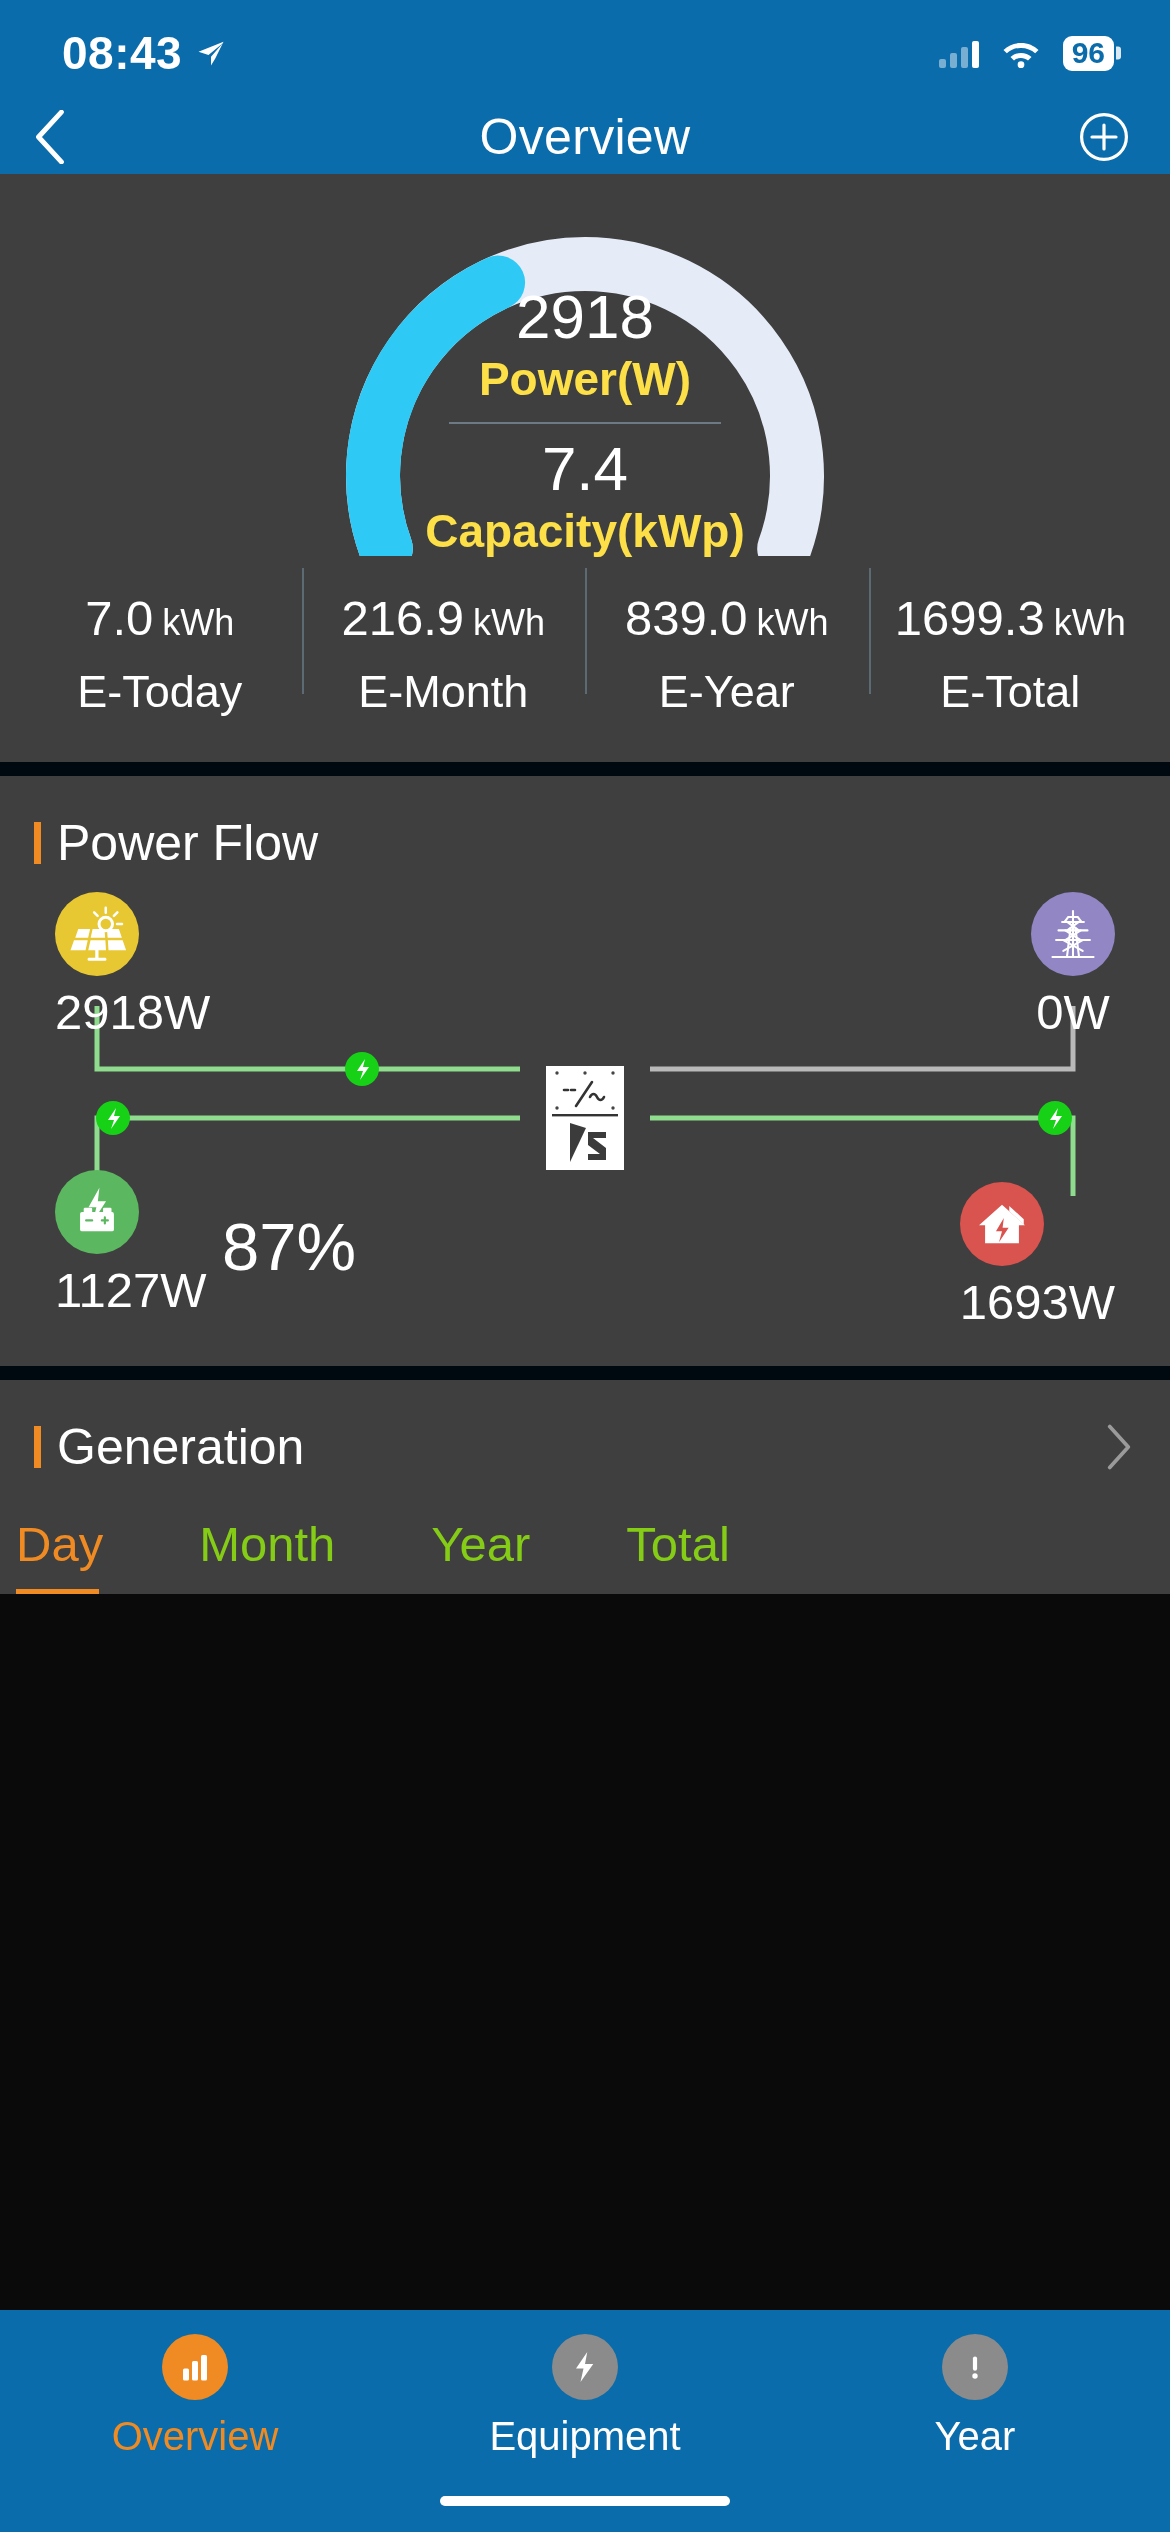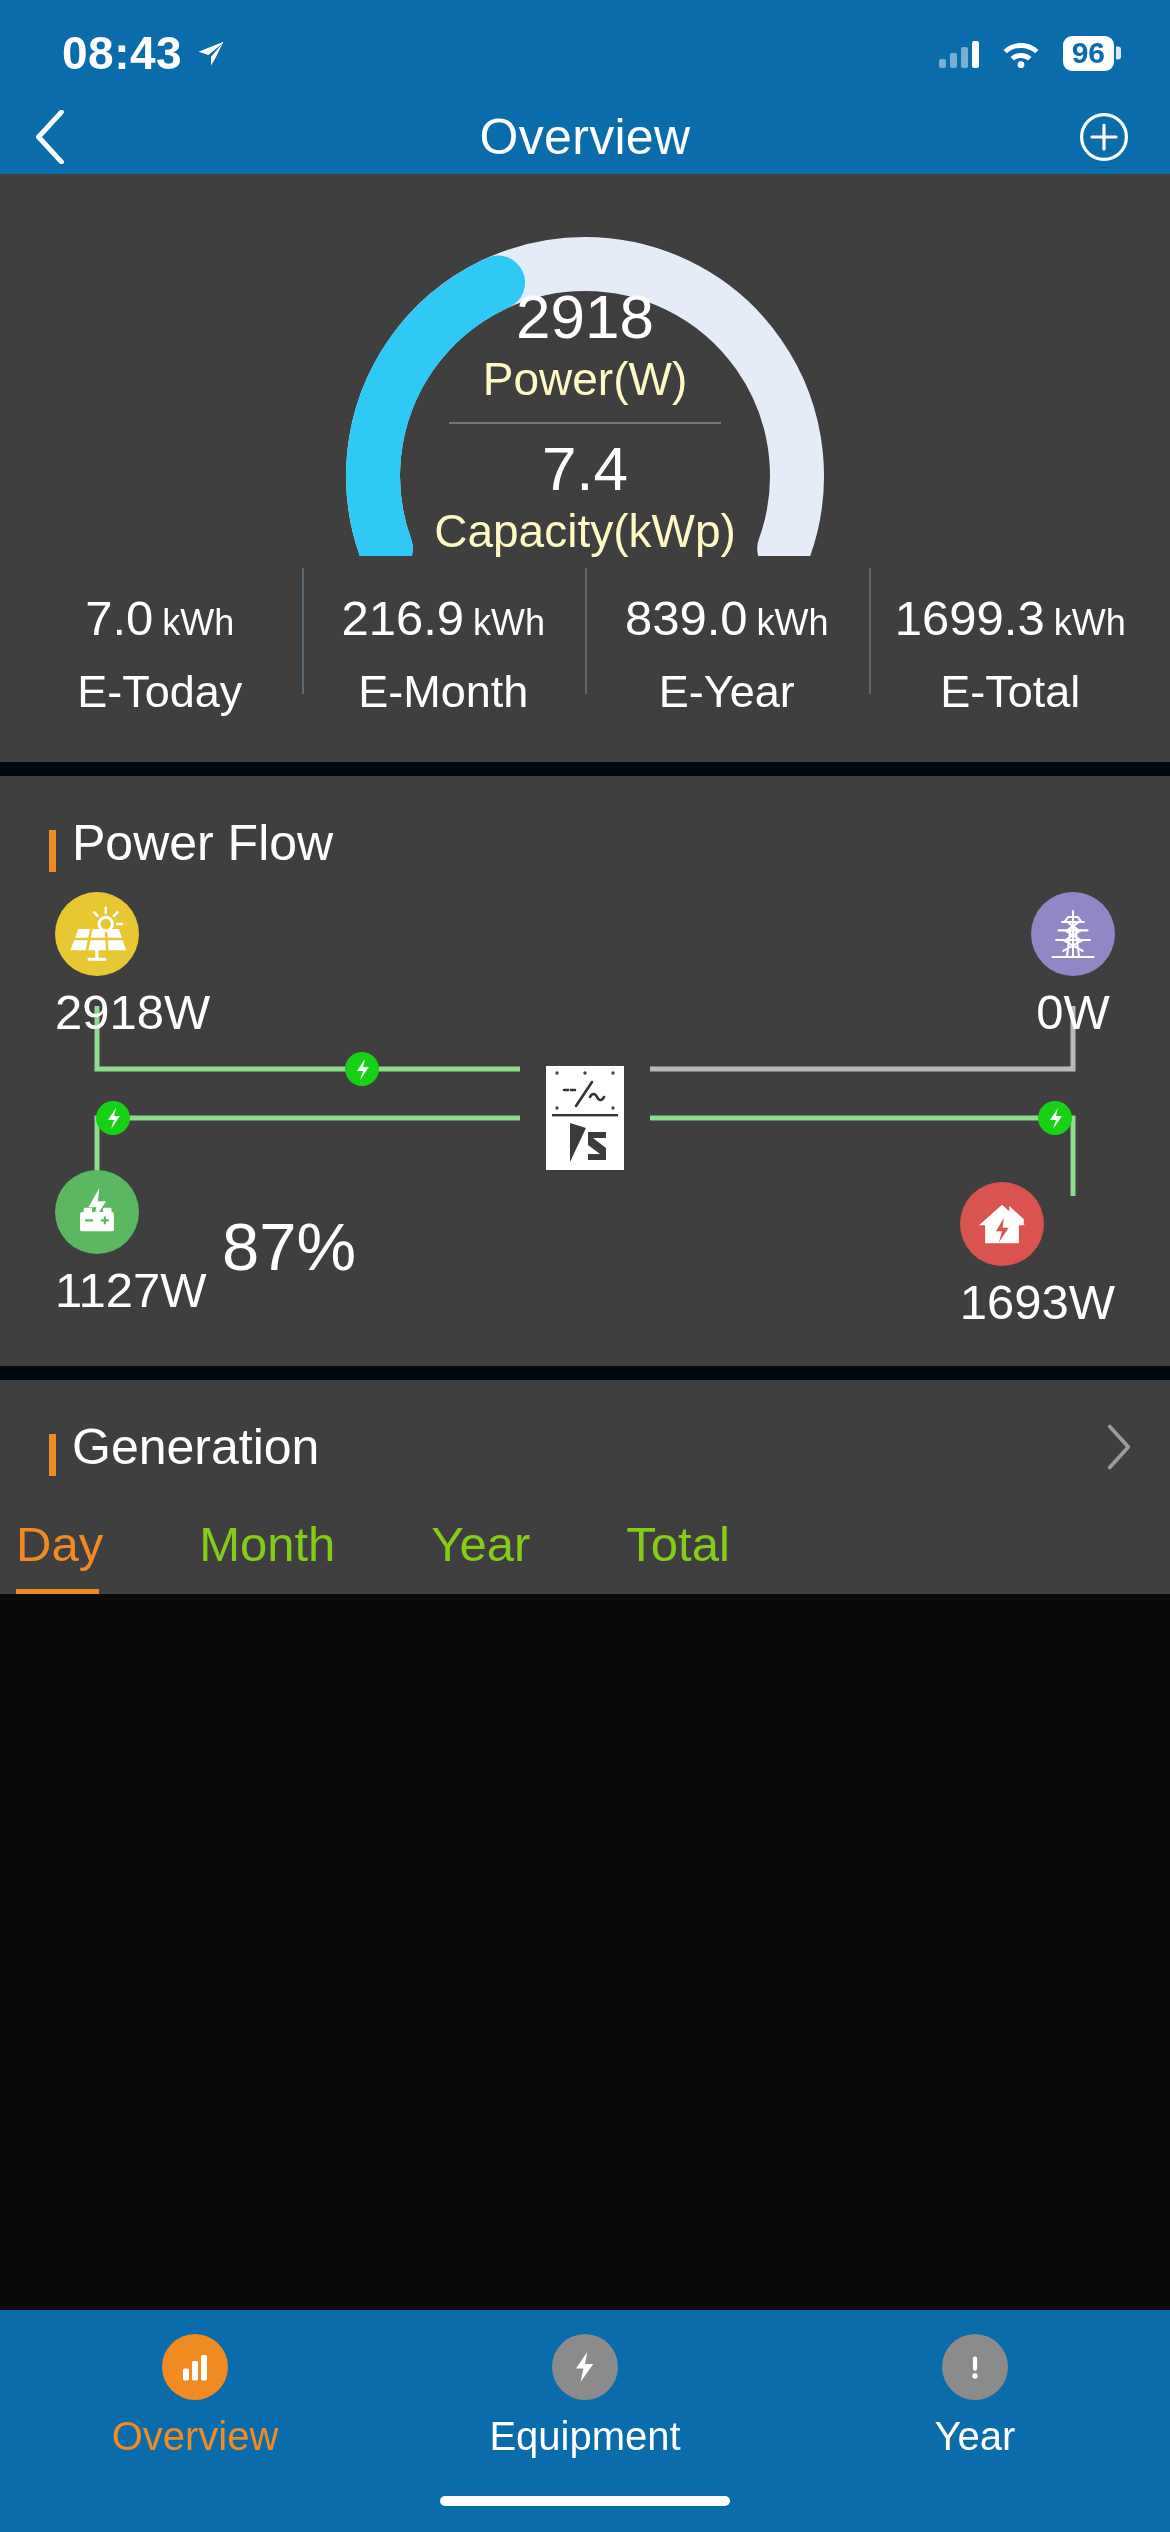--- a/index.html
+++ b/index.html
@@ -57,42 +57,42 @@
   .gap{ background:#000810; height:14px; }
 
   
   #gauge-card{ padding-top:22px; padding-bottom:10px; position:relative; }
   .gauge-wrap{ width:100%; height:360px; position:relative; }
   .gauge-wrap svg{ display:block; margin:0 auto; }
   .gauge-center{
     position:absolute; left:0; right:0; top:88px; text-align:center;
   }
   .gauge-center .big{ color:#fff; font-size:62px; line-height:1.08; font-weight:400; }
-  .gauge-center .lbl{ color:#fef9c3; font-size:46px; line-height:1.25; font-weight:400; }
+  .gauge-center .lbl{ color:#fde047; font-size:46px; line-height:1.25; font-weight:700; }
   .gauge-center .rule{
     width:272px; height:2px; background:#6d7a85; margin:14px auto 12px;
   }
 
   
   #stats{ display:flex; padding:6px 18px 34px; }
   .stat{ flex:1; position:relative; text-align:center; }
   .stat + .stat::before{
     content:""; position:absolute; left:0; top:6px; bottom:24px;
     width:2px; background:#5c6a74;
   }
   .stat .v{
     color:#fff; font-size:49px; white-space:nowrap;
     display:flex; align-items:baseline; justify-content:center; gap:9px;
   }
   .stat .v .u{ font-size:36px;margin-top:40px; }
   .stat .n{ color:#fff; font-size:45px; margin-top:20px; }
 
   
   .sec-head{
-    display:flex; align-items:flex-end; padding:38px 34px 0; position:relative;margin-left:15px;
+    display:flex; align-items:center; padding:38px 34px 0; position:relative;
   }
   .sec-bar{ width:7px; height:42px; background:#ef8b22; margin-right:16px; }
   .sec-title{ color:#fff; font-size:50px; font-weight:400; }
   .sec-chevron{ position:absolute; right:38px; top:44px; }
 
   
   #flow{ position:relative; height:480px; margin-top:14px; }
   .node{ position:absolute; text-align:center; }
   .bubble{
     width:84px; height:84px; border-radius:50%;

